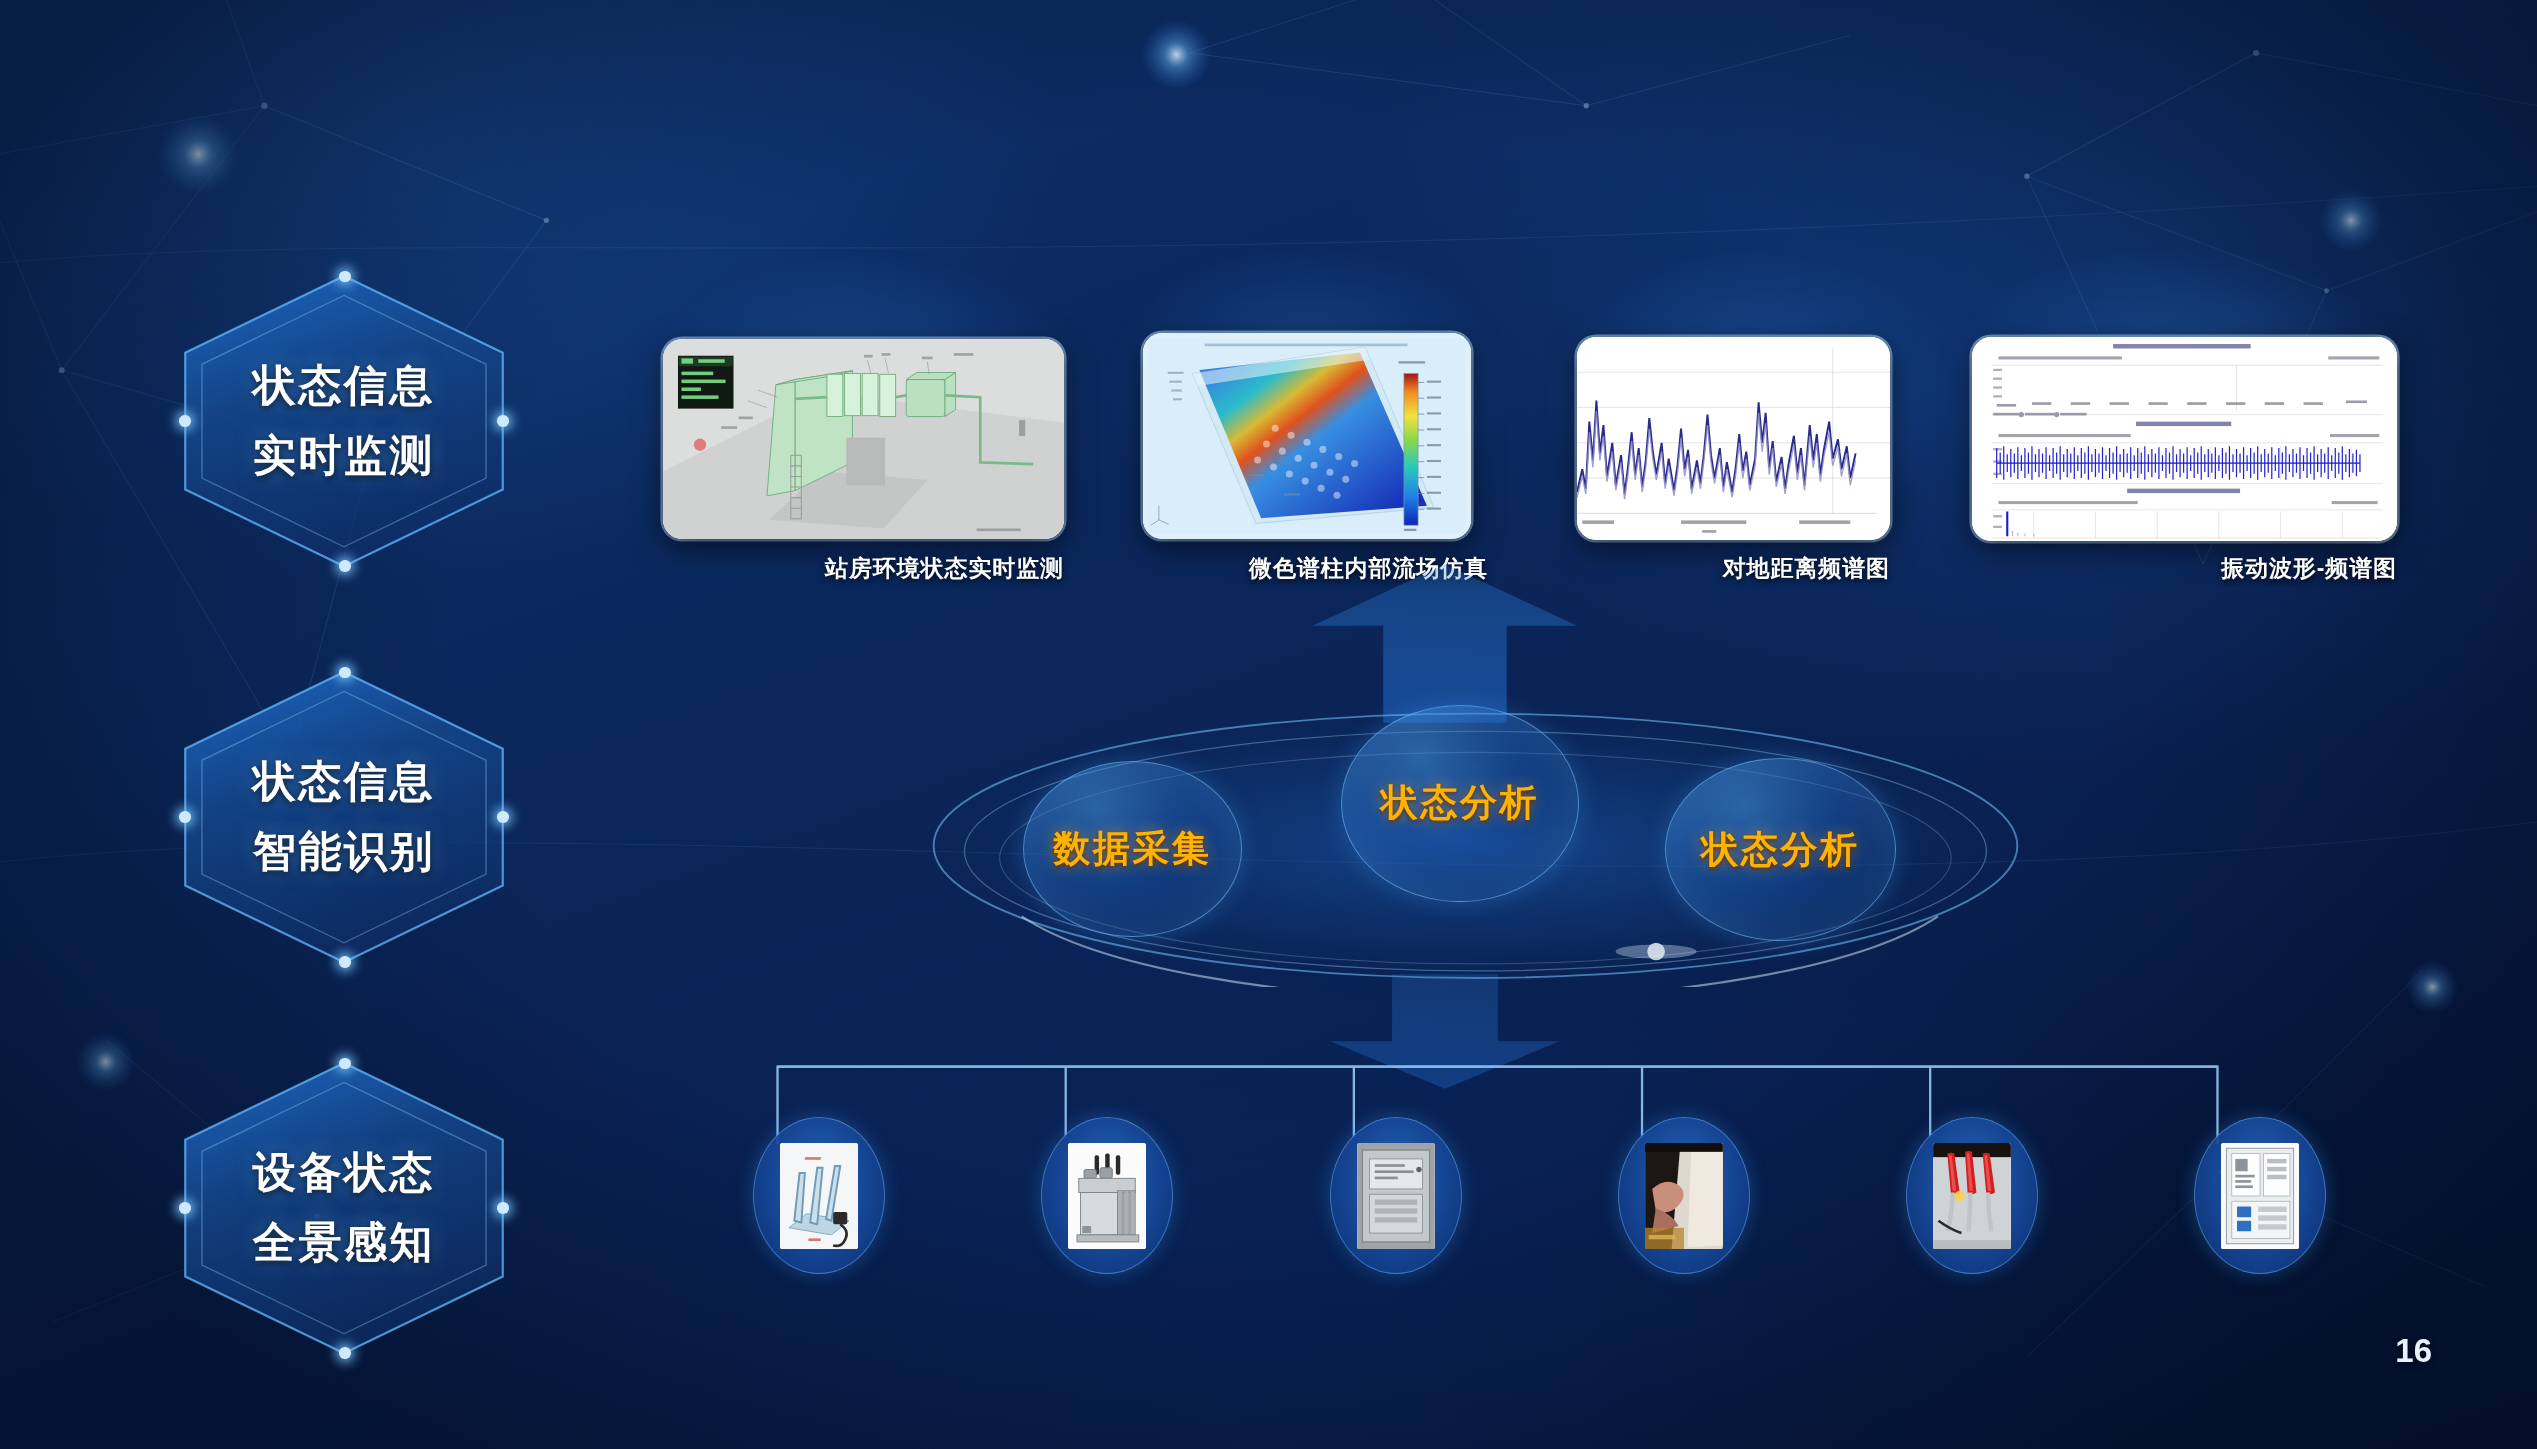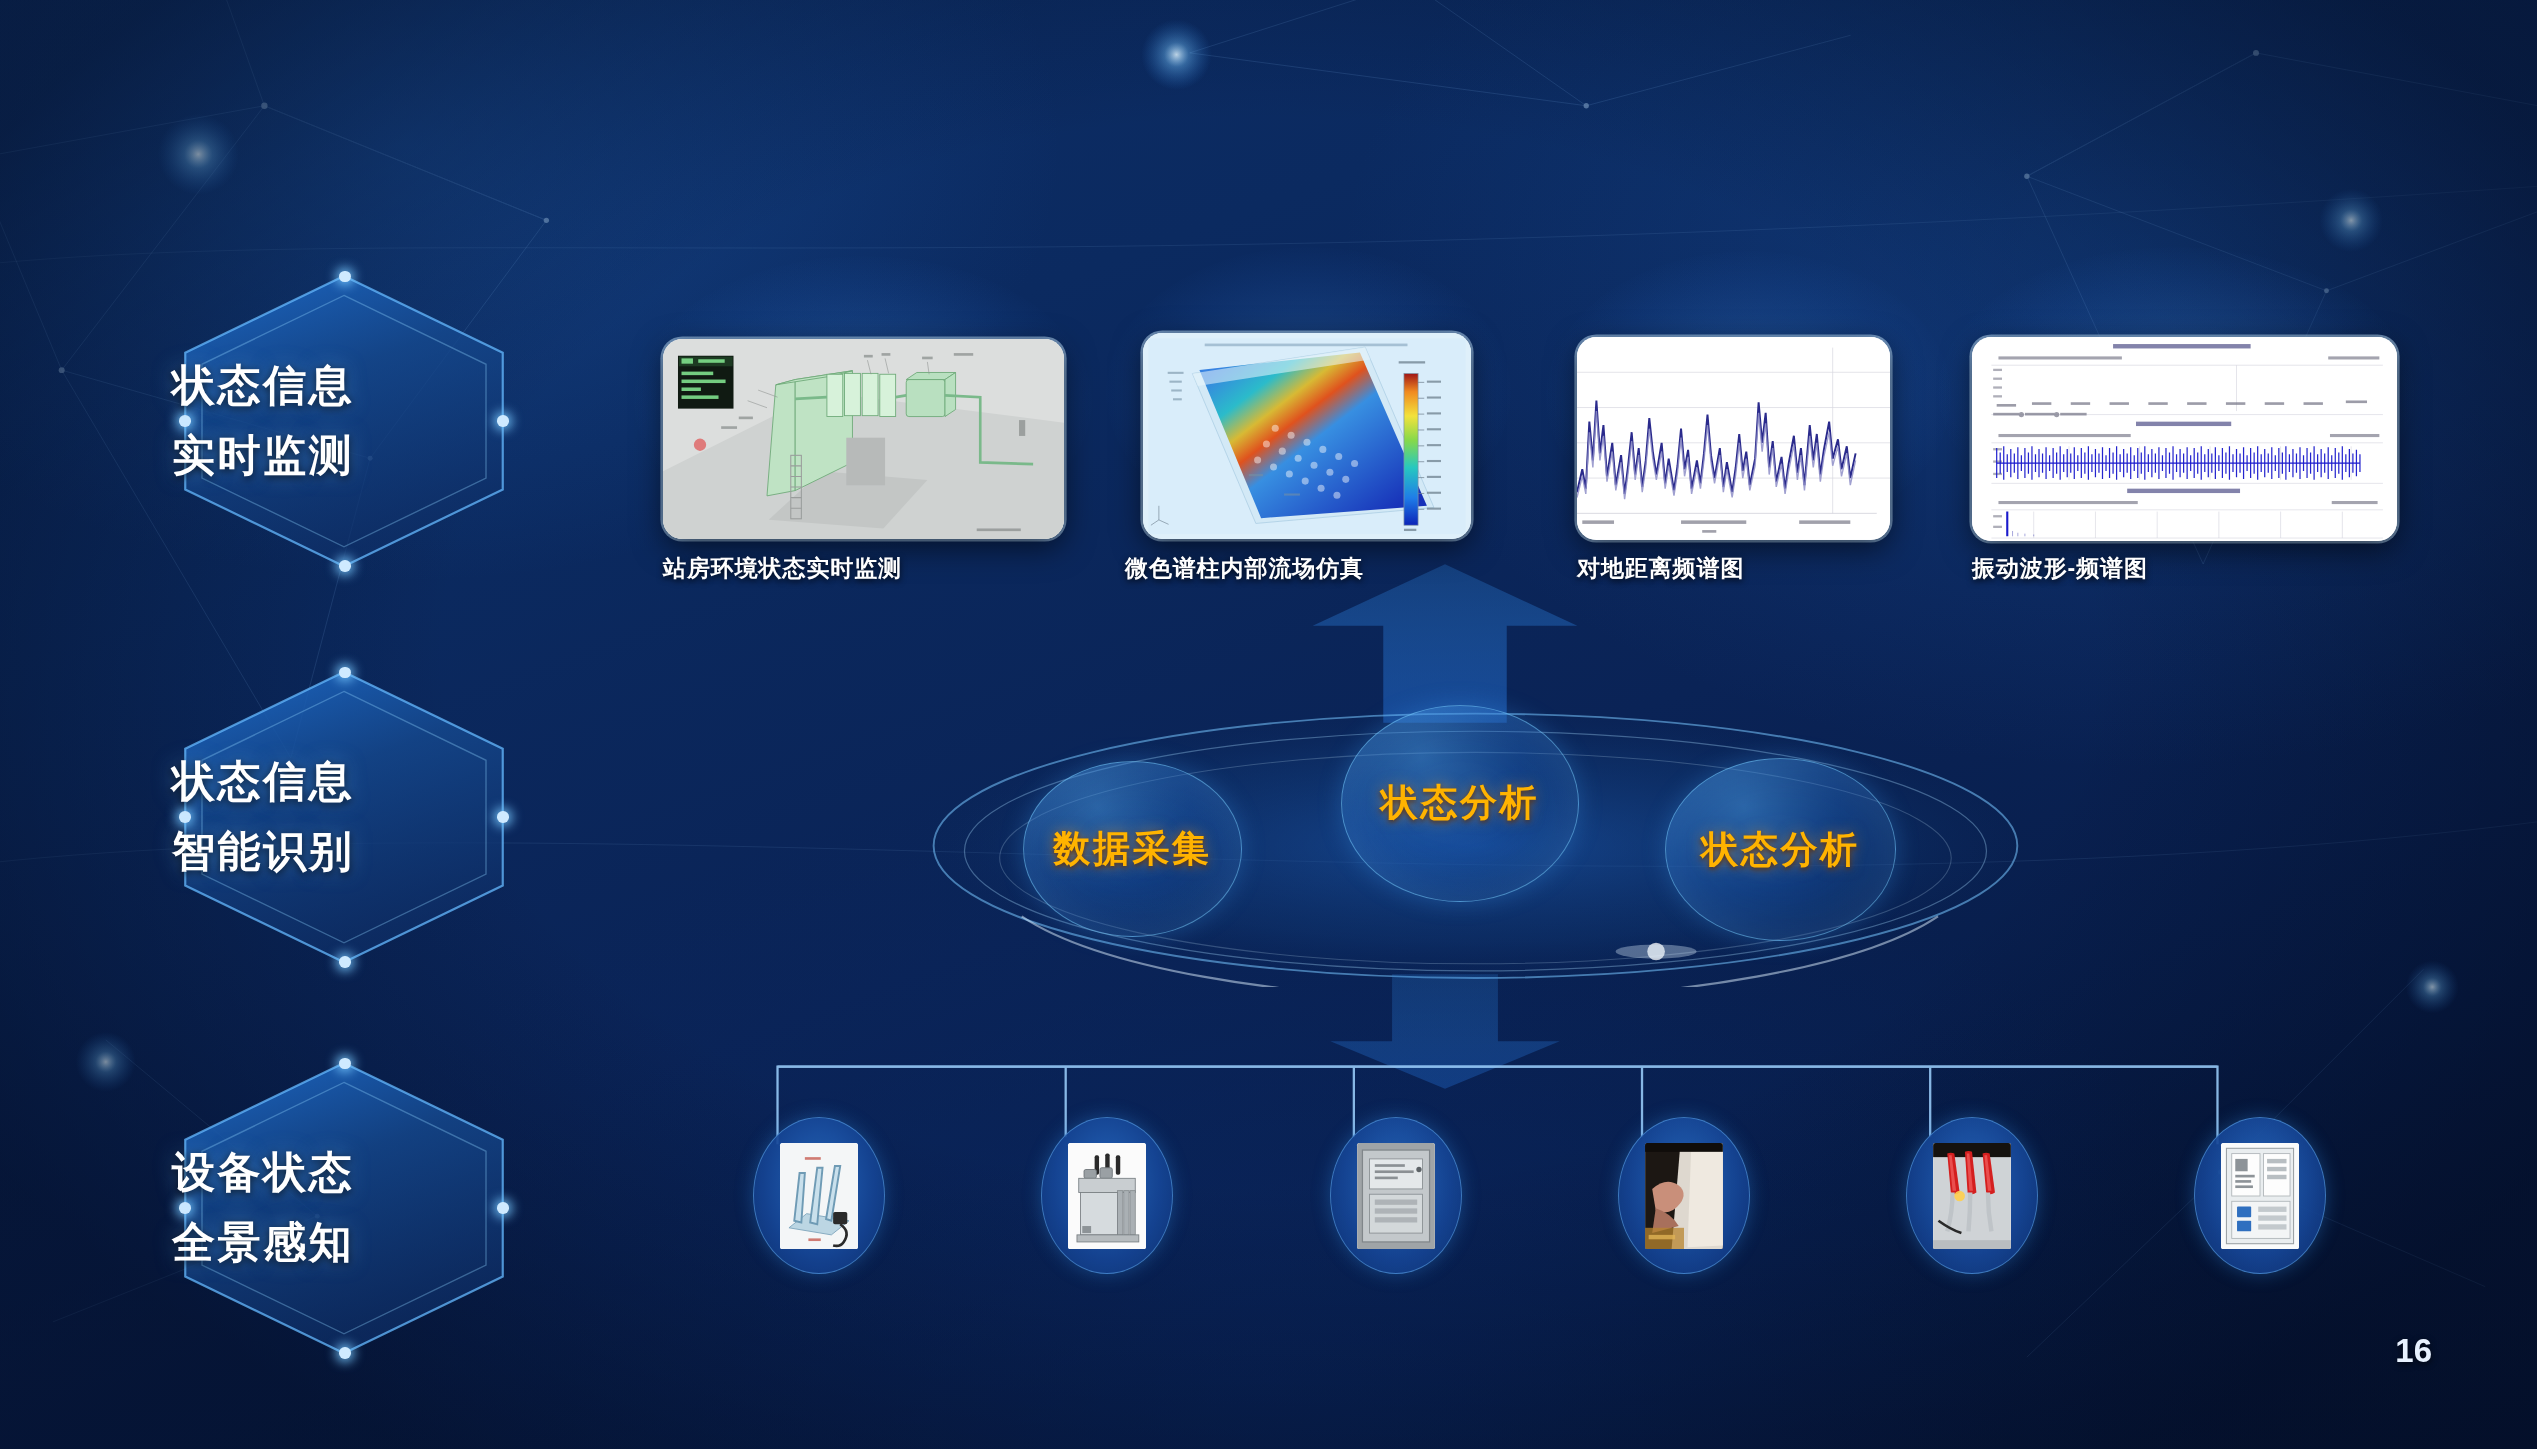--- a/index.html
+++ b/index.html
@@ -35,40 +35,40 @@
     white-space:nowrap;
   }
 
   
   .hex{
     position:absolute;width:344px;height:304px;
   }
   .hex .hex-shape{position:absolute;inset:0;}
   .hex .hex-label{
     position:absolute;inset:0;
-    display:flex;flex-direction:column;align-items:flex-start;justify-content:center;
+    display:flex;flex-direction:column;align-items:center;justify-content:center;
     gap:12.3px;
     color:#fff;font-size:43px;font-weight:bold;letter-spacing:2.6px;
     text-shadow:0 1.8px 8px rgba(0,0,0,.8), 0 0 19.4px rgba(110,190,255,.5);
   }
   .hex-dot{position:absolute;width:11.5px;height:11.5px;border-radius:50%;
     background:#cfeaff;box-shadow:0 0 10.6px 3.5px rgba(120,200,255,.85);}
 
   
   .card{
     position:absolute;
     border-radius:19.4px;
     background:#eef3f8;
     box-shadow:0 8.8px 30px rgba(0,0,0,.55), 0 0 0 2.6px rgba(190,225,255,.55);
     overflow:hidden;
   }
   .card-inner{position:absolute;inset:0;}
   .caption{
     position:absolute;
-    text-align:left;
+    text-align:right;
     color:#ffffff;font-size:23px;font-weight:bold;letter-spacing:0.9px;
     text-shadow:0 1.8px 6.2px rgba(0,0,0,.85);
     white-space:nowrap;
   }
   .card-halo{
     position:absolute;border-radius:50%;
     background:radial-gradient(ellipse at 50% 50%, rgba(70,150,240,.30) 0%, rgba(40,110,210,.10) 55%, rgba(0,0,0,0) 72%);
     pointer-events:none;
   }
 

